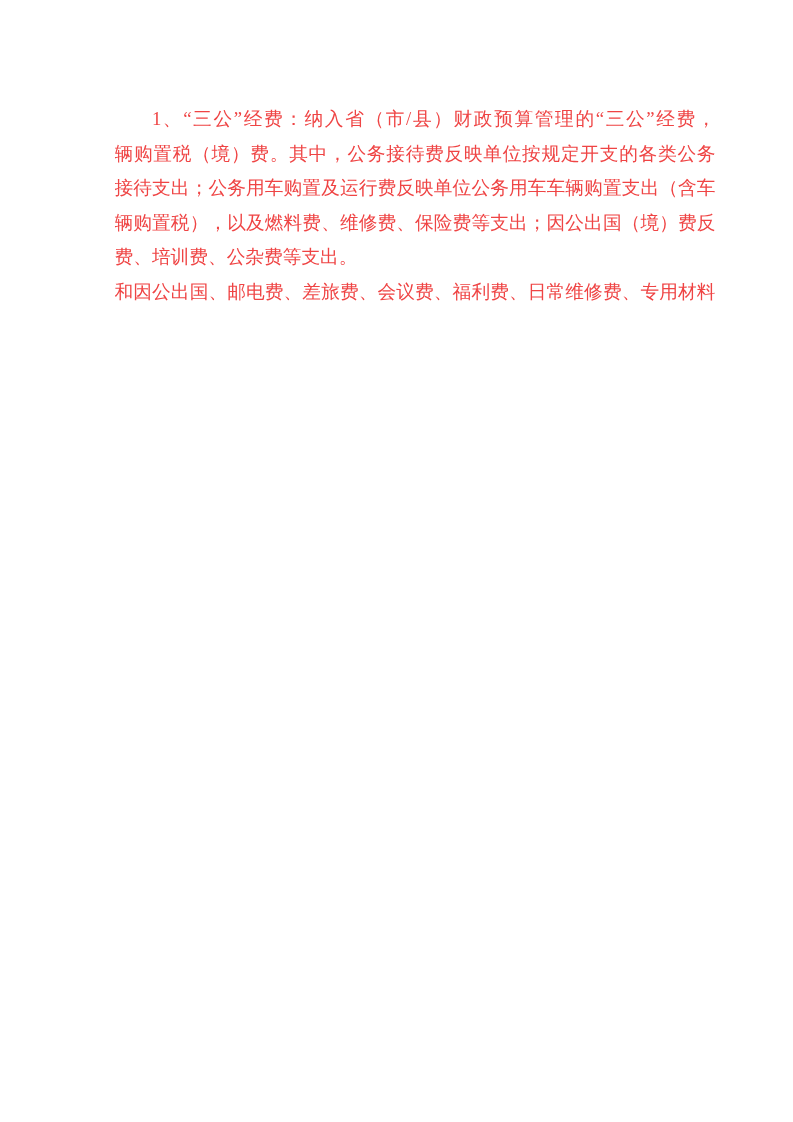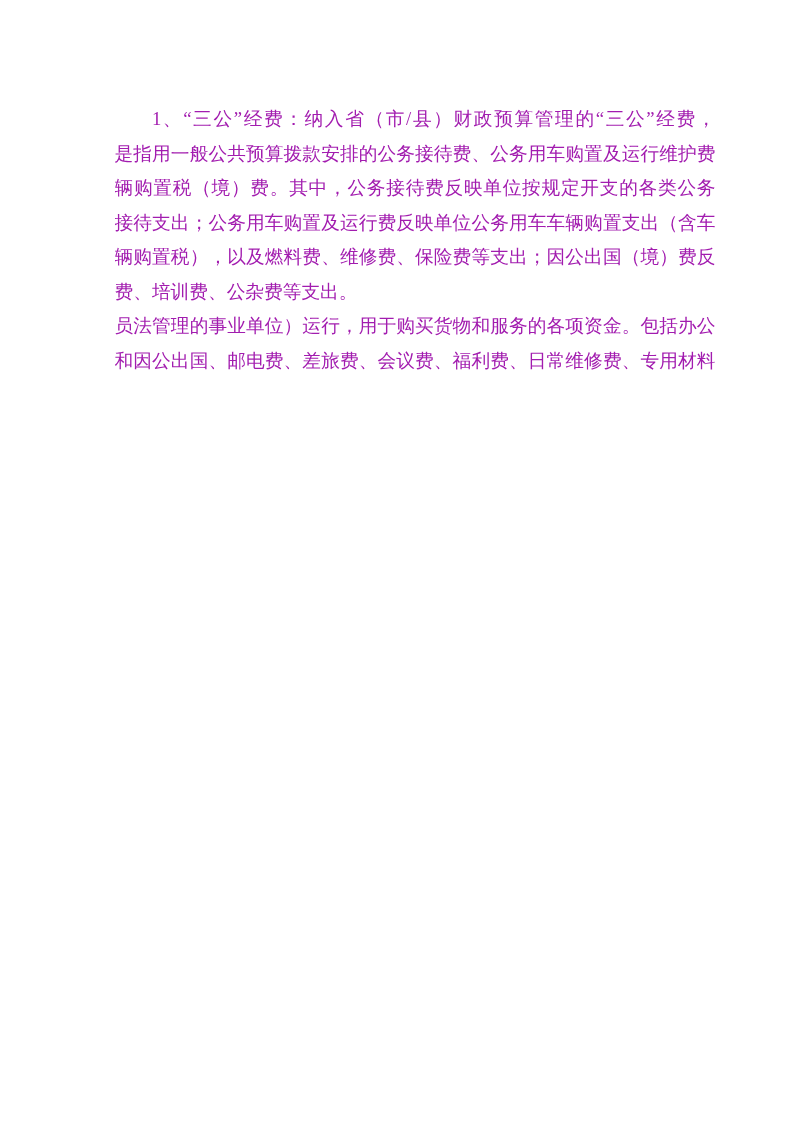--- a/index.html
+++ b/index.html
@@ -7,21 +7,21 @@
     background: #ffffff;
   }
   .page {
     position: relative;
     width: 754px;
     height: 1122px;
     margin: 0 auto;
     background: #ffffff;
     overflow: hidden;
     font-family: "Liberation Serif", "DejaVu Serif", serif;
-    color: #a21caf;
+    color: #ef4444;
     border-radius: 23px;
   }
   .content {
     position: absolute;
     left: 95px;
     top: 102px;
     width: 601px;
   }
   .para { width: 601px; }
   .line {
@@ -38,26 +38,24 @@
   .line.last { text-align-last: left; }
 </style>
 </head>
 <body>
 
 <div class="page">
   <div class="content">
 
     <div class="para">
       <div class="line first">1、“三公”经费：纳入省（市/县）财政预算管理的“三公”经费，</div>
-      <div class="line">是指用一般公共预算拨款安排的公务接待费、公务用车购置及运行维护费</div>
       <div class="line">辆购置税（境）费。其中，公务接待费反映单位按规定开支的各类公务</div>
       <div class="line">接待支出；公务用车购置及运行费反映单位公务用车车辆购置支出（含车</div>
       <div class="line">辆购置税），以及燃料费、维修费、保险费等支出；因公出国（境）费反</div>
       <div class="line last">费、培训费、公杂费等支出。</div>
     </div>
 
     <div class="para">
-      <div class="line">员法管理的事业单位）运行，用于购买货物和服务的各项资金。包括办公</div>
       <div class="line">和因公出国、邮电费、差旅费、会议费、福利费、日常维修费、专用材料费</div>
     </div>
 
   </div>
 </div>
 
 </body></html>

